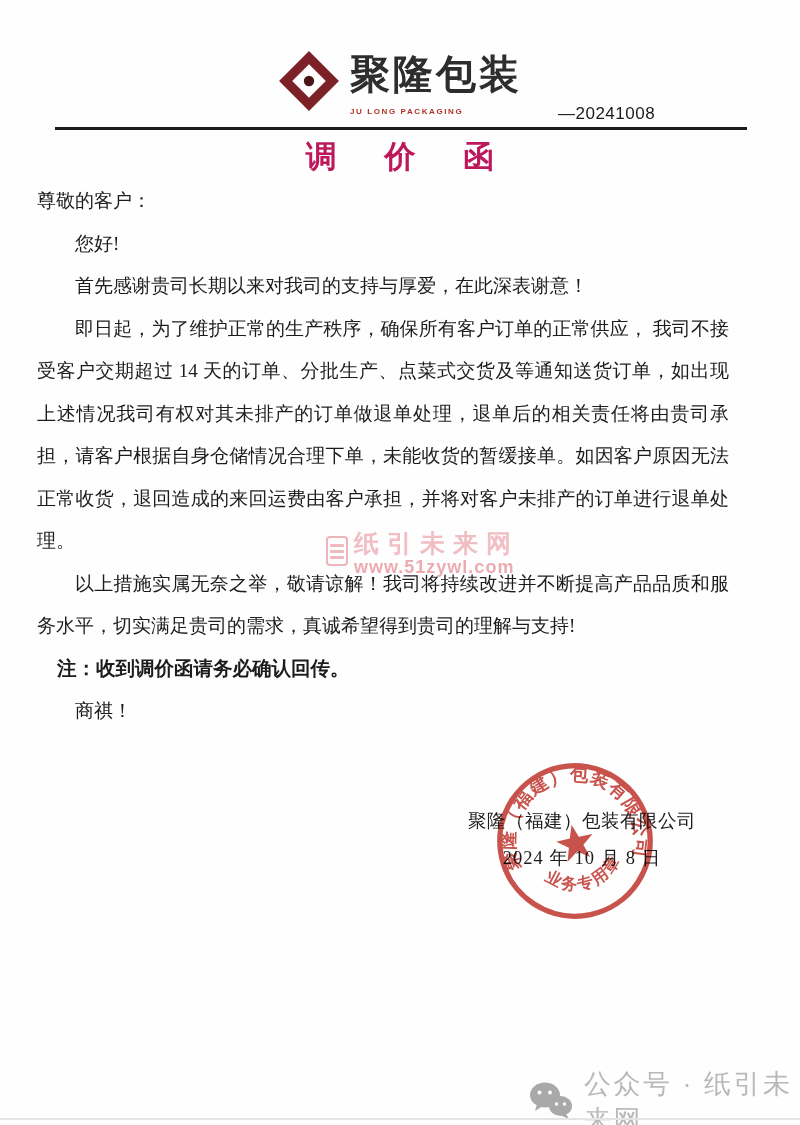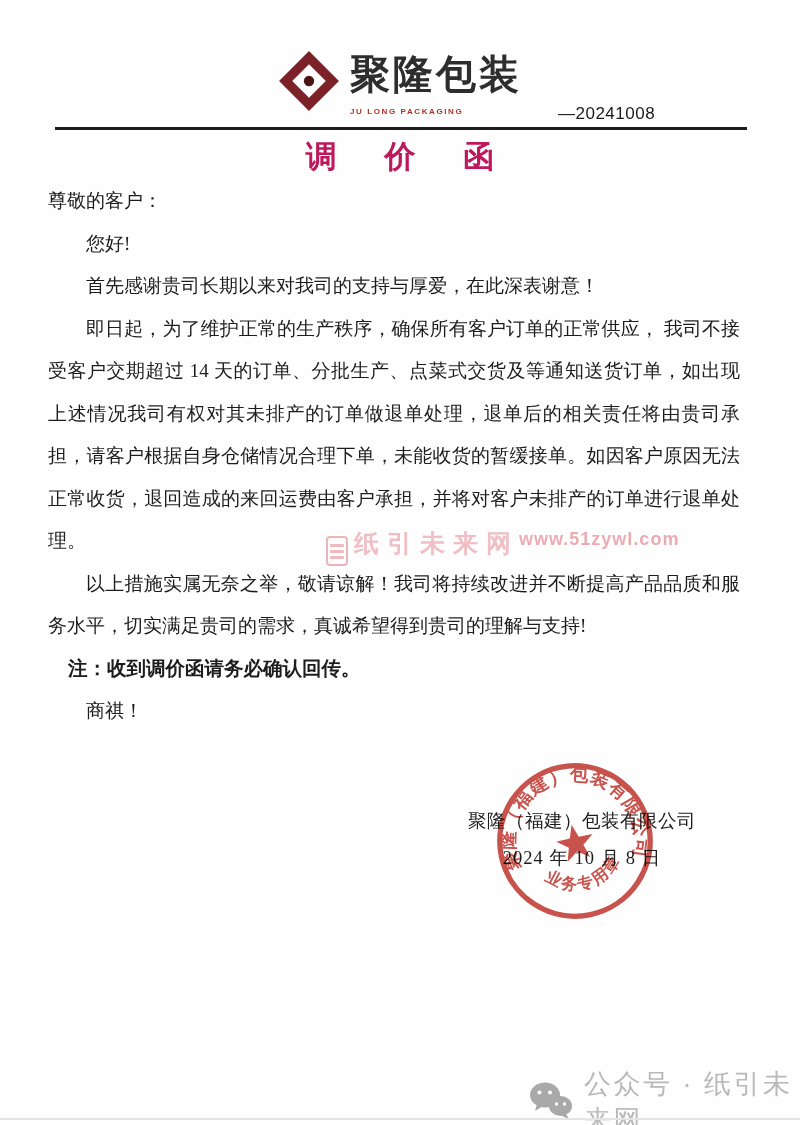--- a/index.html
+++ b/index.html
@@ -34,21 +34,21 @@
   }
   .head-rule{
     position:absolute;top:127px;left:55px;width:692px;height:3px;background:#1d1d1d;
   }
   .doc-title{
     position:absolute;top:136px;left:0;width:100%;text-align:center;
     font-size:31px;font-weight:700;letter-spacing:20px;text-indent:20px;color:#be185d;
   }
   
   .letter{
-    position:absolute;top:180px;left:48px;width:692px;
+    position:absolute;top:180px;left:37px;width:692px;
     font-size:19px;line-height:42.5px;text-align:justify;z-index:2;
   }
   .letter p{margin:0;}
   .letter p.indent{text-indent:2em;}
   .letter p.note{font-weight:700;font-size:19.5px;margin-left:20px;}
   .letter p.close-1{padding-left:64px;}
   .letter p.close-2{padding-left:38px;}
   
   .signature{
     position:absolute;top:812px;left:462px;width:240px;text-align:center;
@@ -65,21 +65,21 @@
   .watermark{
     position:absolute;top:530px;left:326px;display:flex;gap:6px;align-items:flex-start;
     z-index:3;mix-blend-mode:multiply;pointer-events:none;
   }
   .wm-logo{
     width:22px;height:30px;border:2px solid rgba(224,120,130,0.55);border-radius:4px;
     margin-top:6px;display:flex;flex-direction:column;justify-content:center;gap:3px;padding:2px;
     box-sizing:border-box;
   }
   .wm-logo i{display:block;height:3px;background:rgba(224,120,130,0.5);border-radius:1px;}
-  .wm-text{display:flex;flex-direction:row;}
+  .wm-text{display:flex;flex-direction:column;}
   .wm-name{
     font-family:"Liberation Sans","DejaVu Sans",sans-serif;
     font-size:25px;font-weight:700;letter-spacing:8px;color:rgba(226,121,131,0.48);line-height:1.1;
   }
   .wm-url{
     font-family:"Liberation Sans","DejaVu Sans",sans-serif;
     font-size:18px;font-weight:700;letter-spacing:1px;color:rgba(226,121,131,0.62);line-height:1.1;margin-top:0;
   }
   
   .footer{

